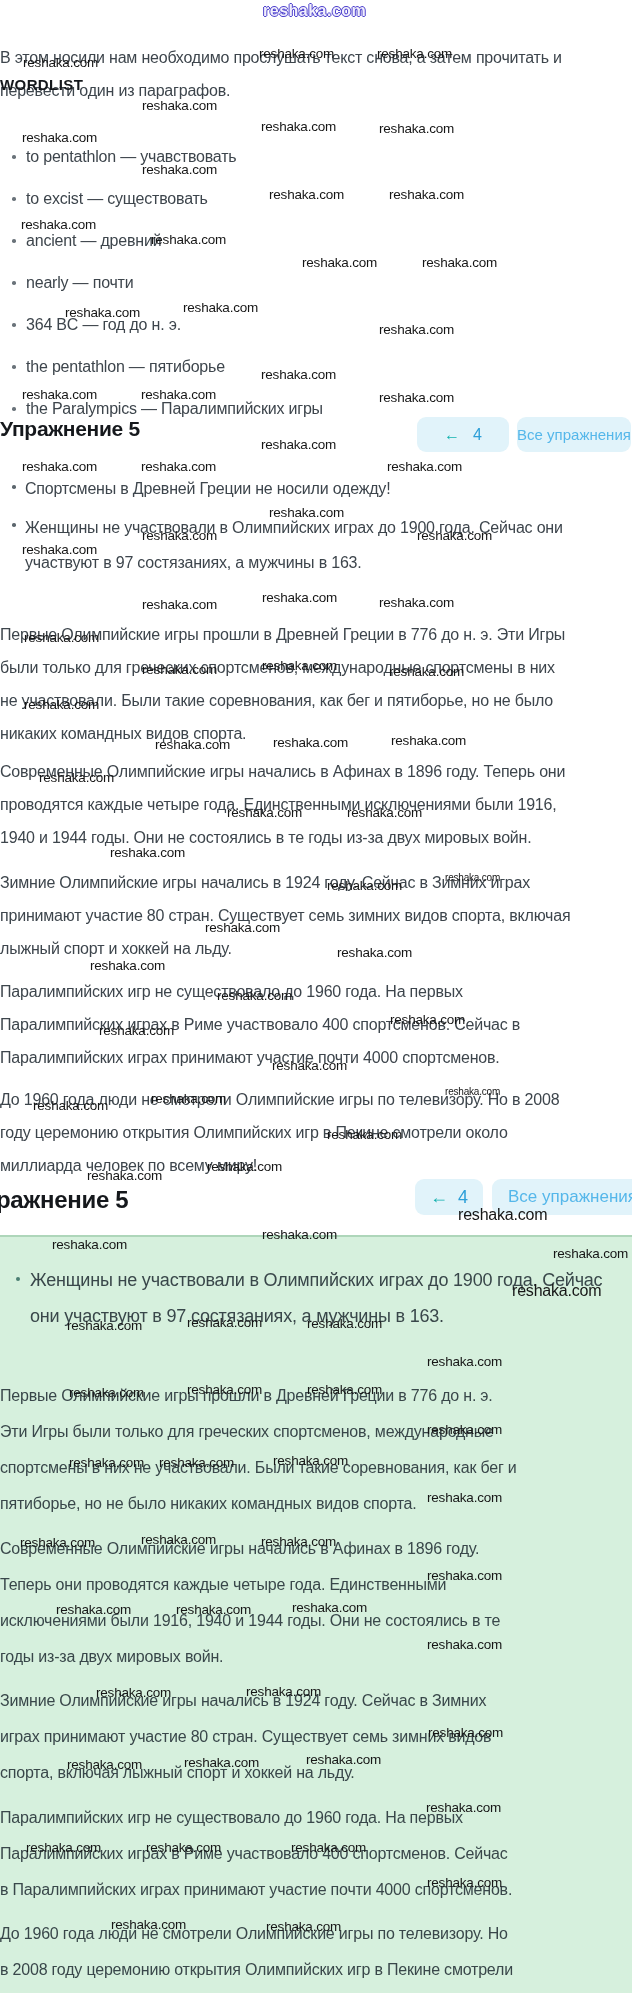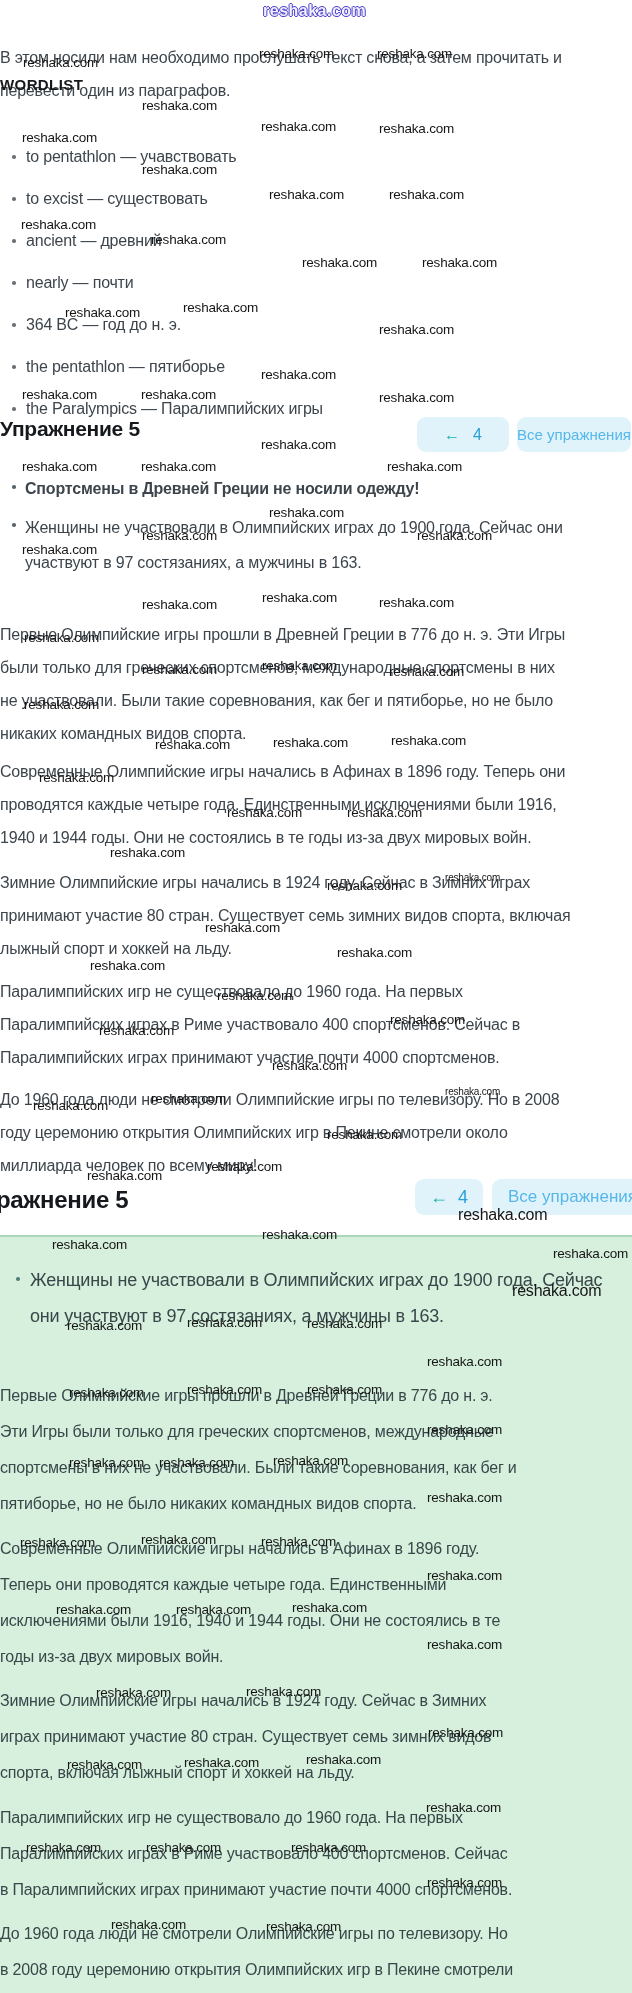--- a/index.html
+++ b/index.html
@@ -68,21 +68,21 @@
   .b1-all{left:517px;top:417px;width:114px;height:35px;font-size:15px;}
   .b2-prev{left:415px;top:1179px;width:68px;height:36px;font-size:18px;gap:10px;}
   .b2-all{left:492px;top:1179px;width:161px;height:36px;font-size:17px;}
   .bullet{
     position:absolute;padding-left:25px;box-sizing:content-box;
   }
   .bullet::before{
     content:'';position:absolute;left:12px;top:13px;
     width:3.5px;height:3.5px;border-radius:50%;background:#5c666d;
   }
-  .wb1{top:472px;left:0;width:545px;font-weight:bold;}
+  .wb1{top:472px;left:0;width:545px;}
   .wb2{top:510px;left:0;width:545px;line-height:35px;}
   .wp{width:575px;}
   .wp1{top:602px;} .wp2{top:739px;} .wp3{top:850px;} .wp4{top:959px;} .wp5{top:1067px;}
   
   .panel{
     position:absolute;left:0;top:1235px;width:632px;height:765px;
     background:#d6f0dd;border-top:2px solid #aed6ba;box-sizing:border-box;
     z-index:1;
   }
   .gtxt{

